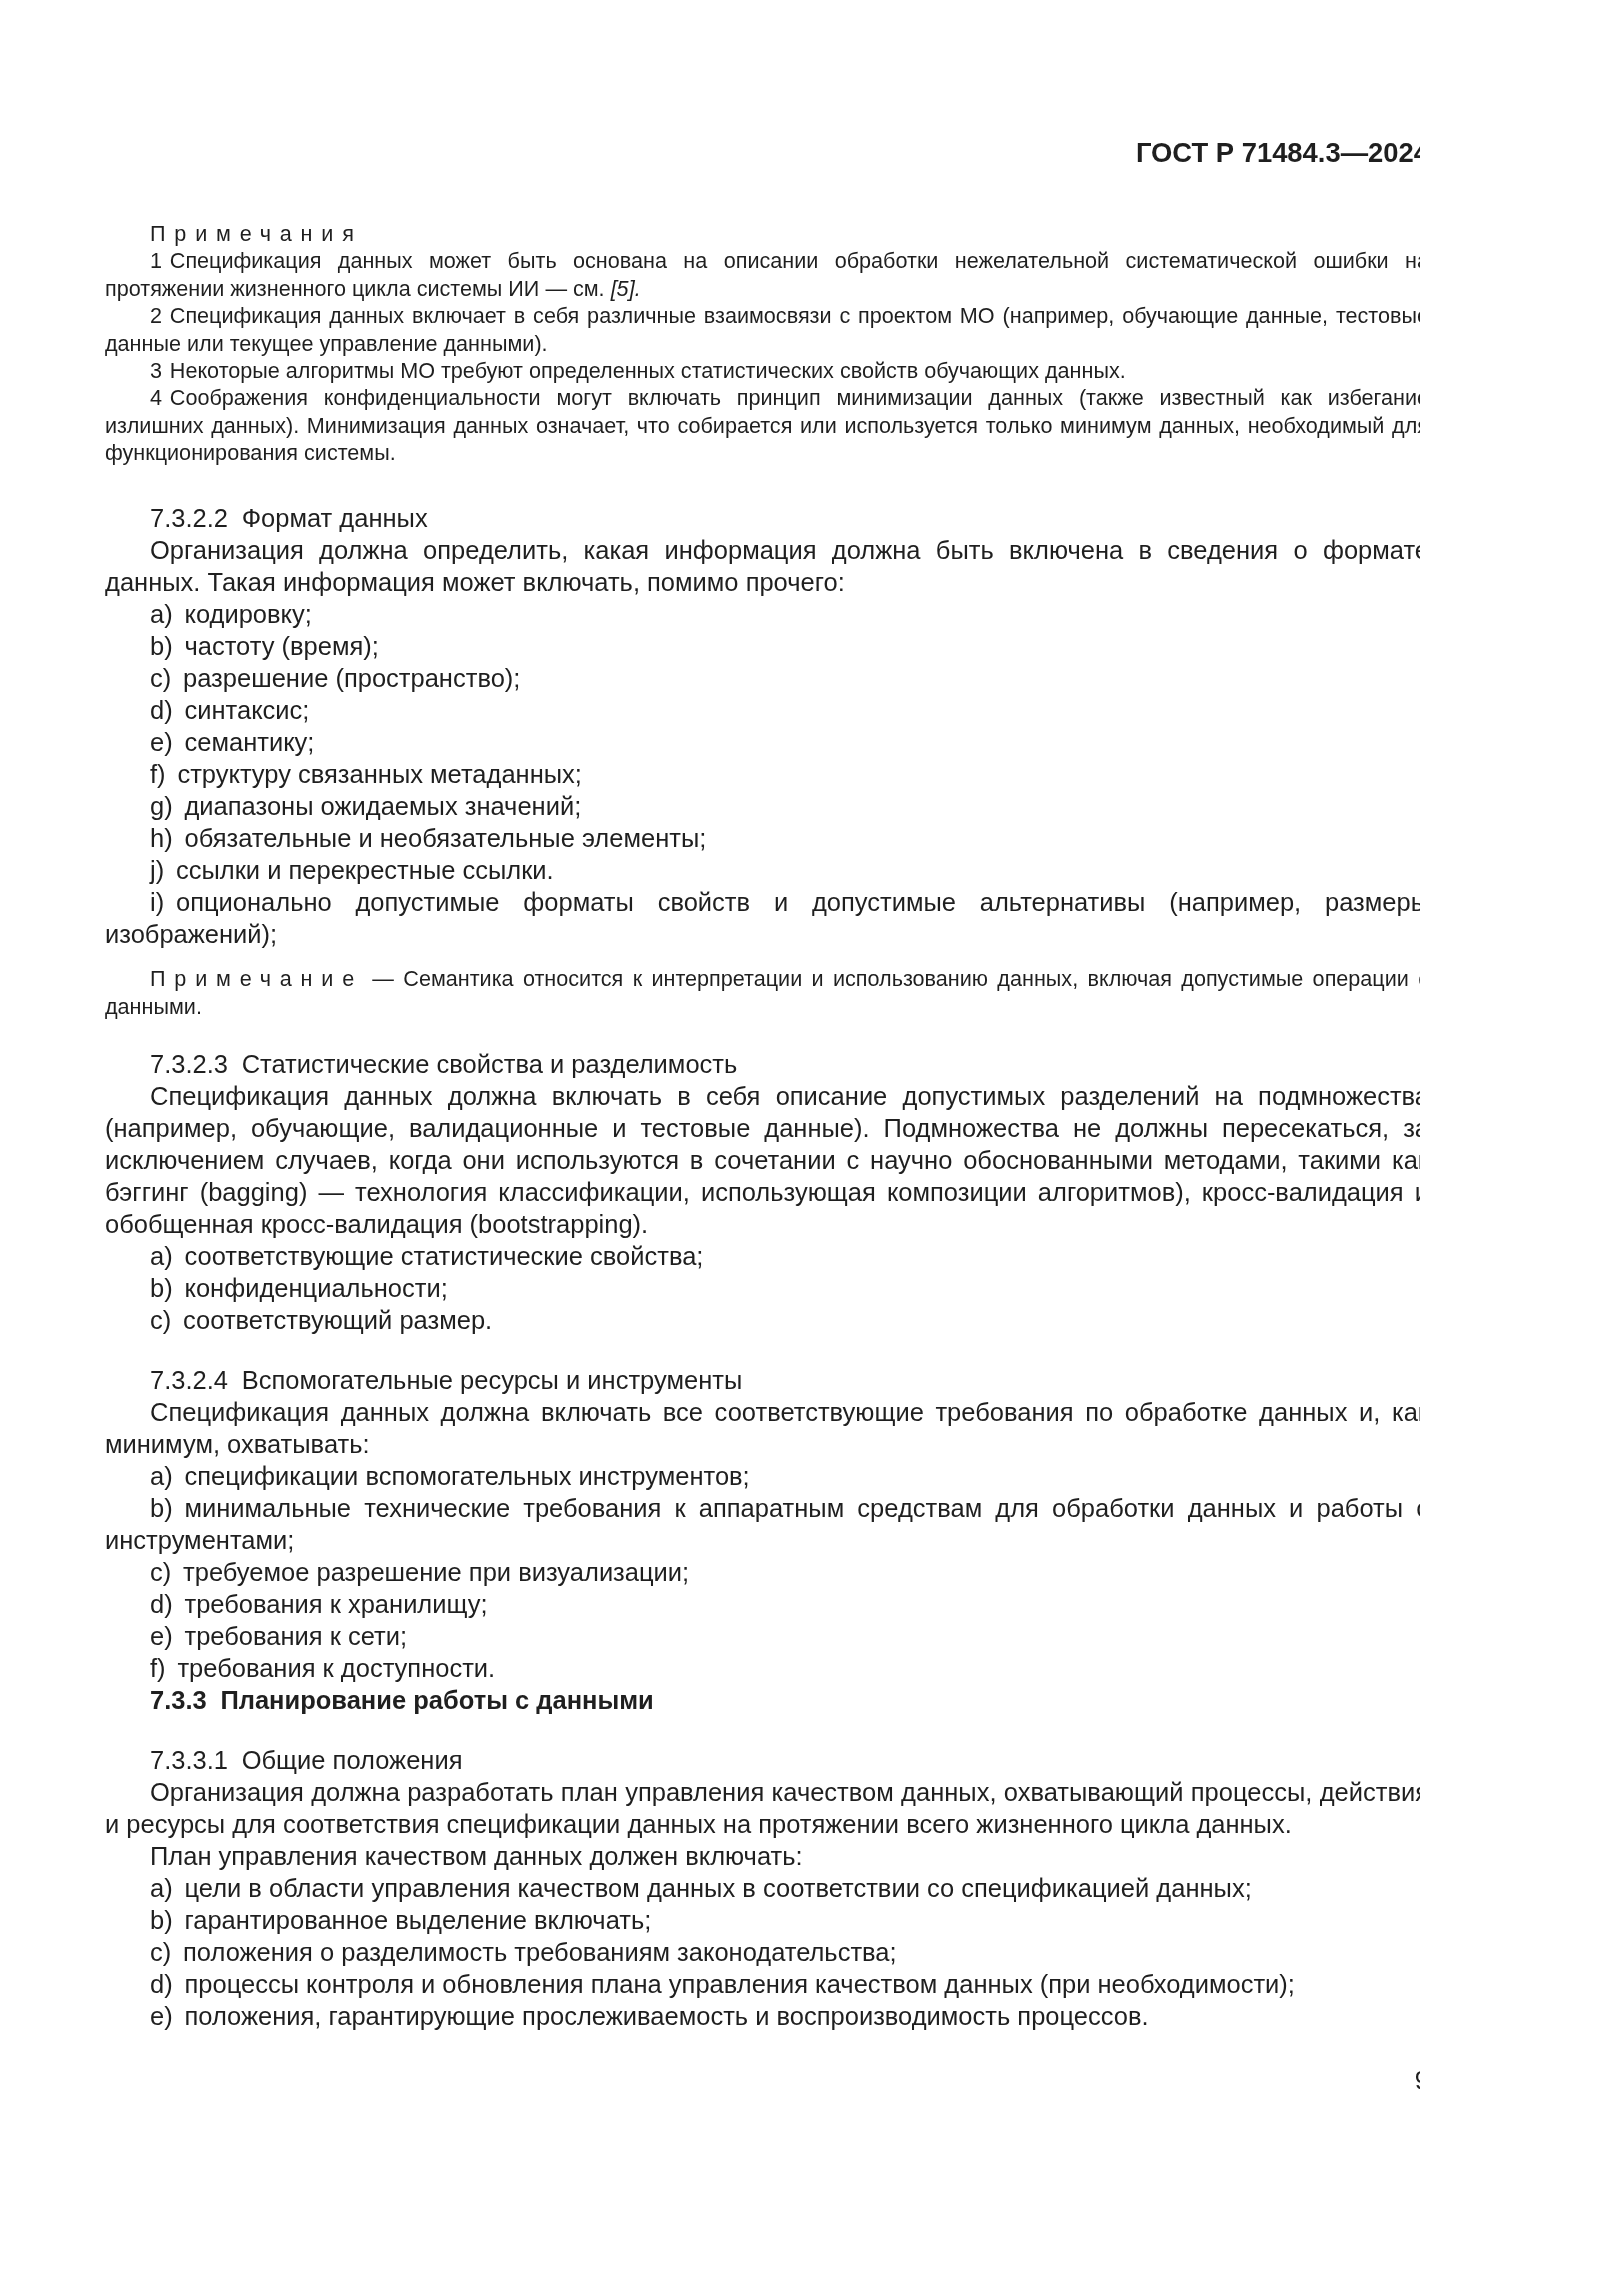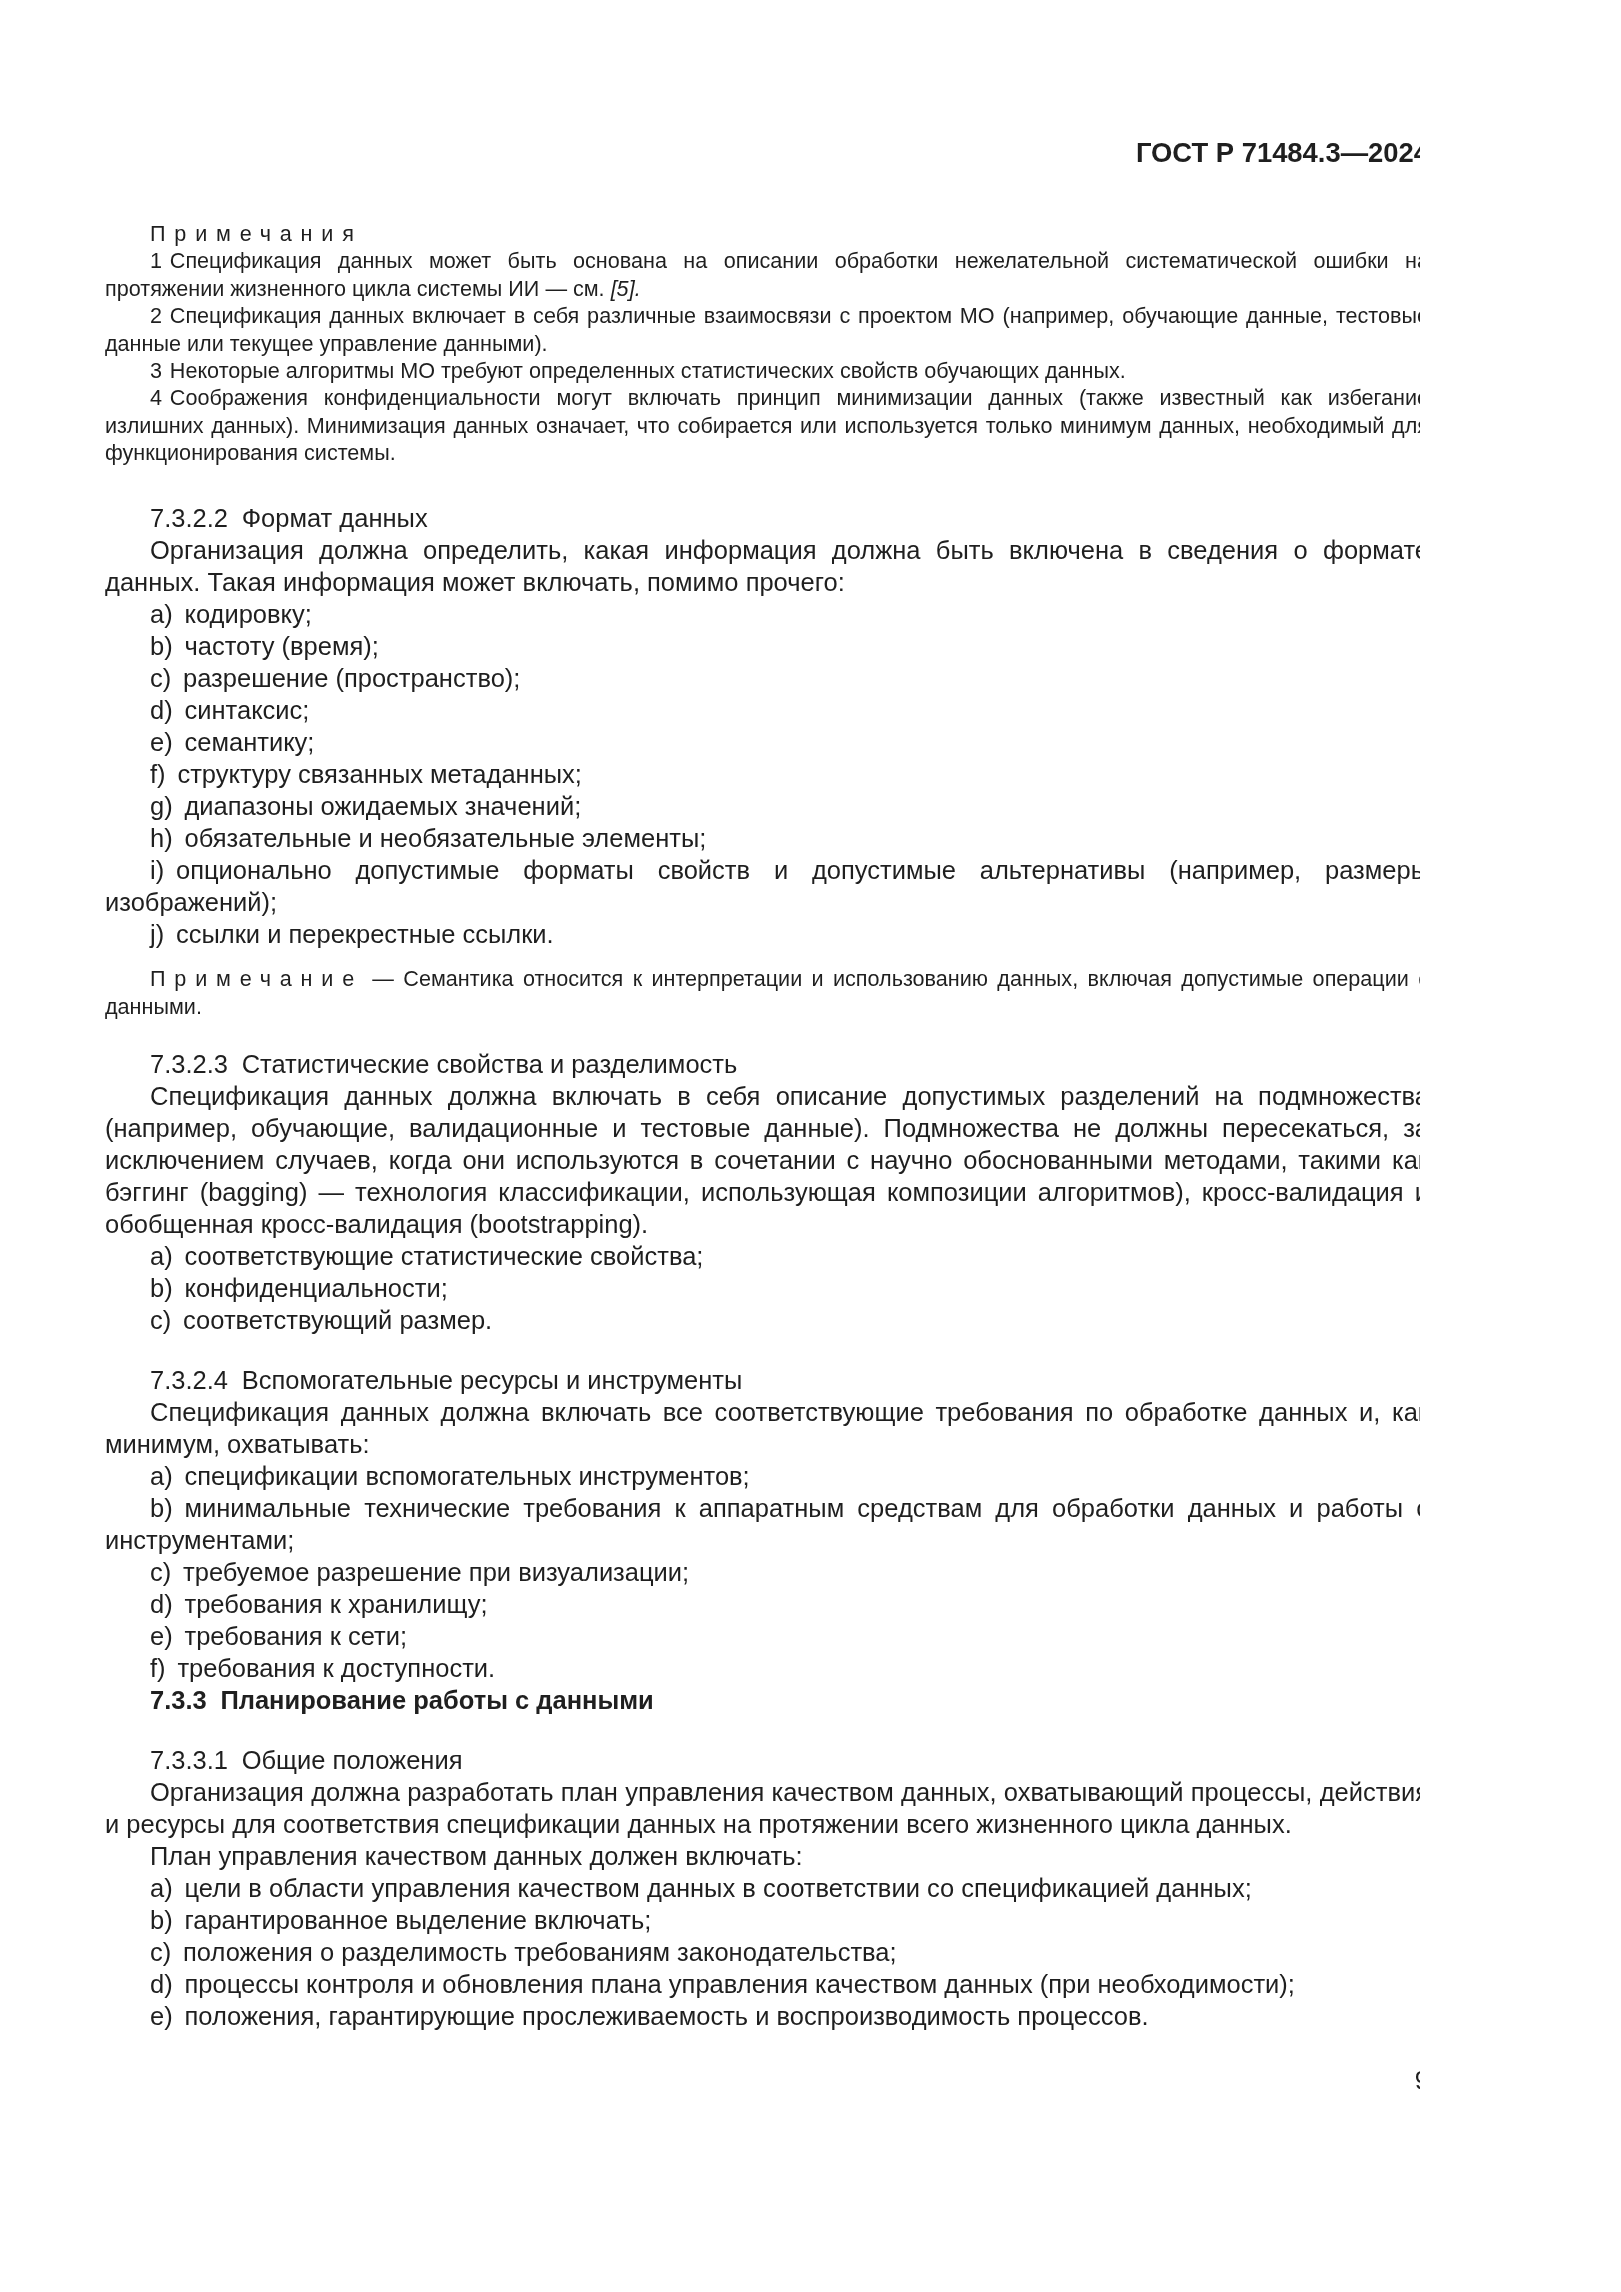--- a/index.html
+++ b/index.html
@@ -77,22 +77,22 @@
     <p class="body-p">Организация должна определить, какая информация должна быть включена в сведения о формате данных. Такая информация может включать, помимо прочего:</p>
 
     <p class="body-p"><span class="li-label">a)</span><span>кодировку;</span></p>
     <p class="body-p"><span class="li-label">b)</span><span>частоту (время);</span></p>
     <p class="body-p"><span class="li-label">c)</span><span>разрешение (пространство);</span></p>
     <p class="body-p"><span class="li-label">d)</span><span>синтаксис;</span></p>
     <p class="body-p"><span class="li-label">e)</span><span>семантику;</span></p>
     <p class="body-p"><span class="li-label">f)</span><span>структуру связанных метаданных;</span></p>
     <p class="body-p"><span class="li-label">g)</span><span>диапазоны ожидаемых значений;</span></p>
     <p class="body-p"><span class="li-label">h)</span><span>обязательные и необязательные элементы;</span></p>
+    <p class="body-p"><span class="li-label">j)</span><span>ссылки и перекрестные ссылки.</span></p>
     <p class="body-p"><span class="li-label">i)</span><span>опционально допустимые форматы свойств и допустимые альтернативы (например, размеры изображений);</span></p>
-    <p class="body-p"><span class="li-label">j)</span><span>ссылки и перекрестные ссылки.</span></p>
 
     <p class="note single-note"><span class="spaced">Примечание</span> <span>— Семантика относится к интерпретации и использованию данных, включая допустимые операции с данными.</span></p>
 
     <p class="h4"><span class="h-num">7.3.2.3</span><span>Статистические свойства и разделимость</span></p>
     <p class="body-p">Спецификация данных должна включать в себя описание допустимых разделений на подмножества (например, обучающие, валидационные и тестовые данные). Подмножества не должны пересекаться, за исключением случаев, когда они используются в сочетании с научно обоснованными методами, такими как бэггинг (bagging) — технология классификации, использующая композиции алгоритмов), кросс-валидация и обобщенная кросс-валидация (bootstrapping).</p>
 
     <p class="body-p"><span class="li-label">a)</span><span>соответствующие статистические свойства;</span></p>
     <p class="body-p"><span class="li-label">b)</span><span>конфиденциальности;</span></p>
     <p class="body-p"><span class="li-label">c)</span><span>соответствующий размер.</span></p>
 

